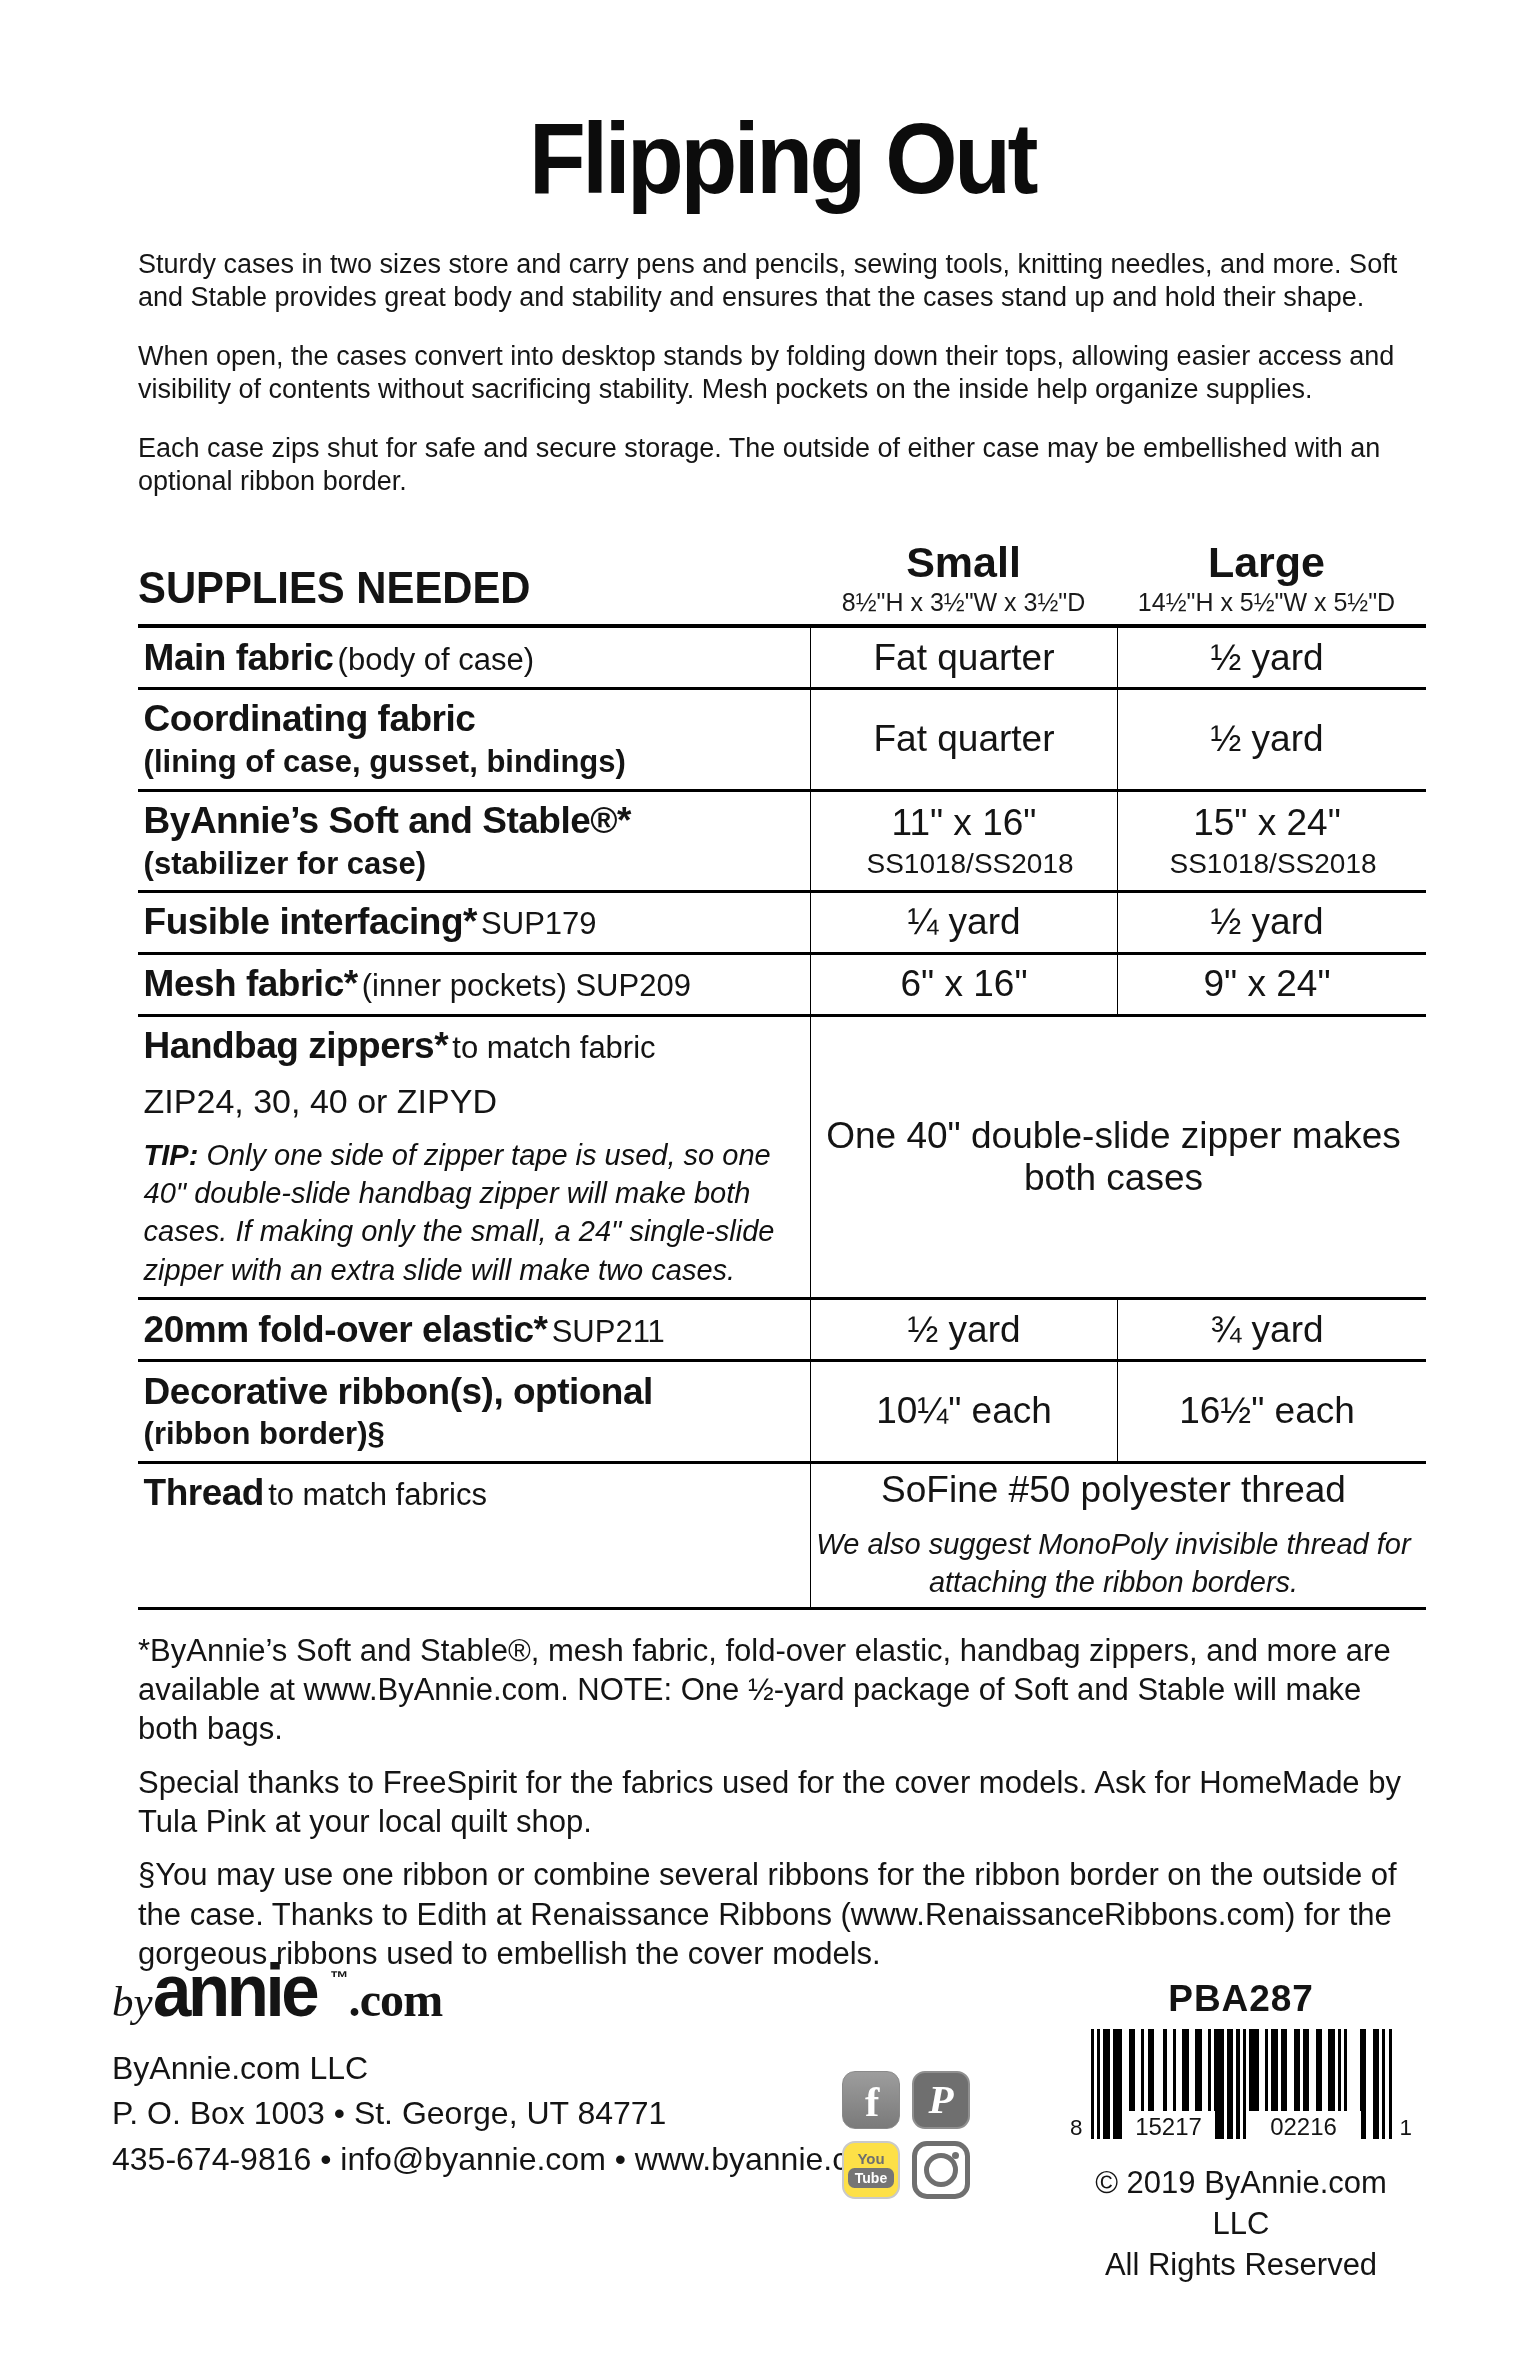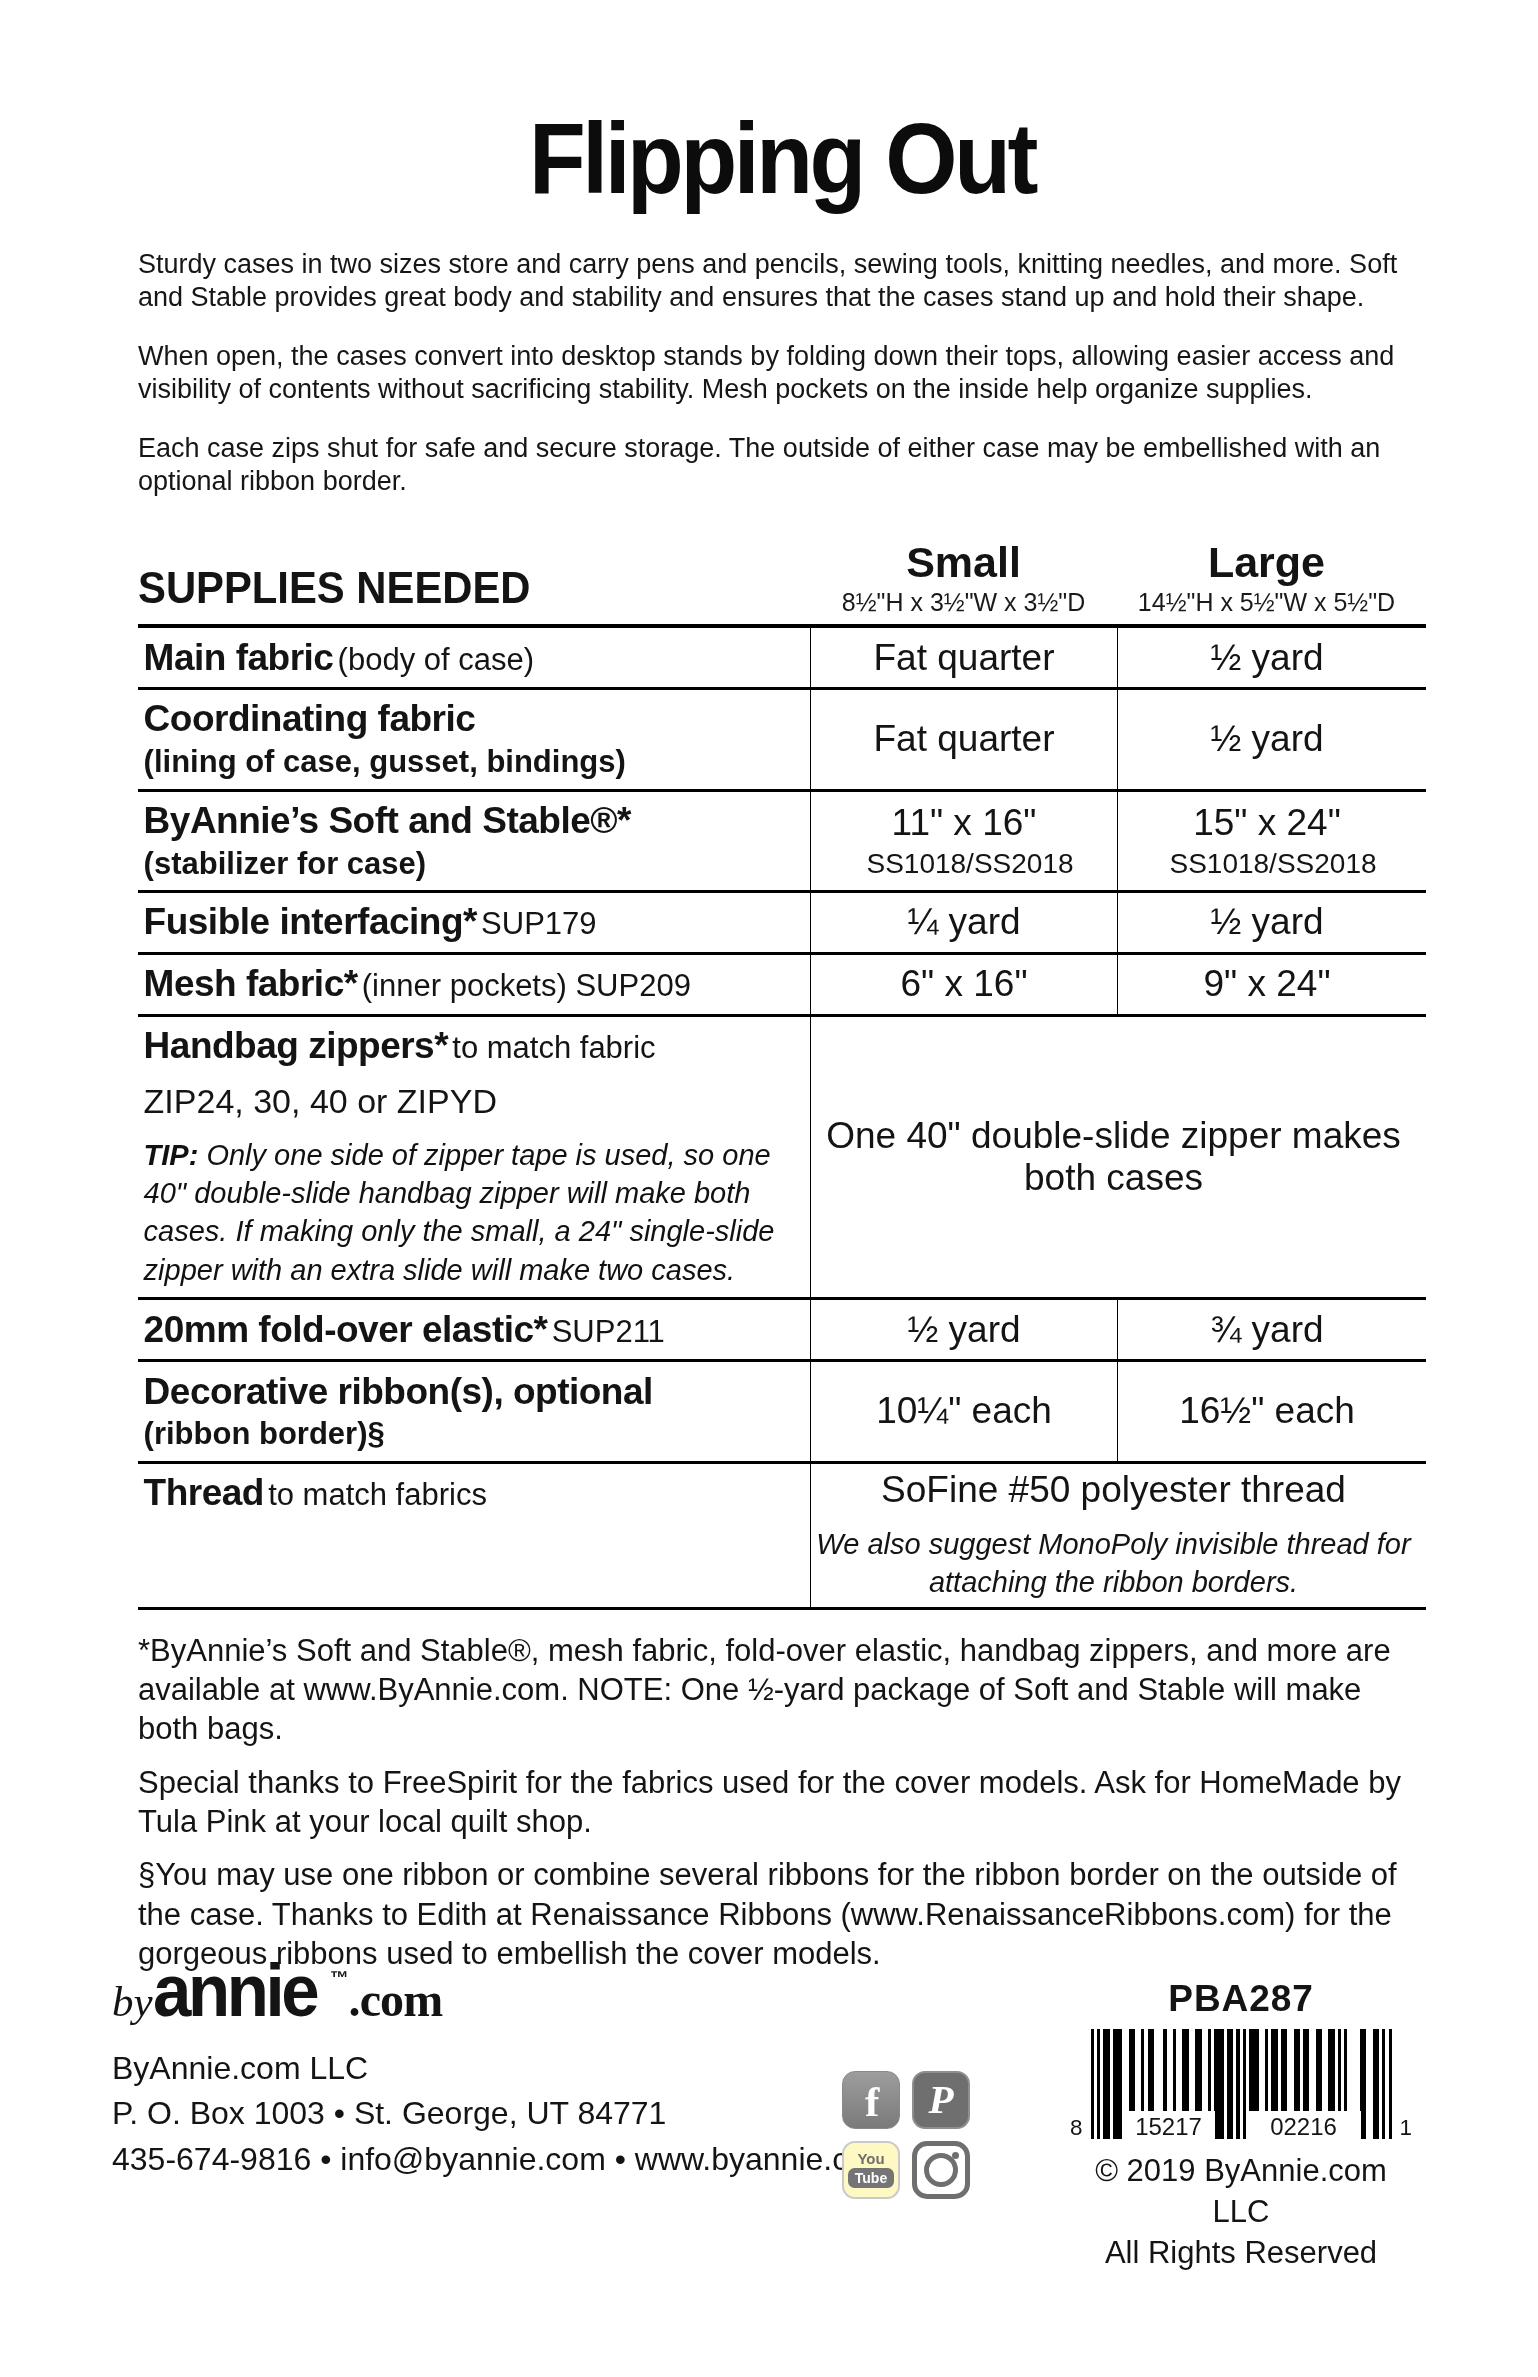--- a/index.html
+++ b/index.html
@@ -61,21 +61,21 @@
   
   .social{position:absolute;left:842px;top:2071px;display:grid;
           grid-template-columns:58px 58px;grid-gap:12px;}
   .s-icon{width:58px;height:58px;border-radius:13px;position:relative;box-sizing:border-box;}
   .s-fb{background:linear-gradient(#9d9d9d,#7a7a7a);border:1.9px solid #8a8a8a;}
   .s-fb span{position:absolute;left:50%;top:50%;transform:translate(-42%,-46%);
              color:#fff;font-family:"Liberation Serif", serif;font-weight:700;font-size:43px;}
   .s-pin{background:#6f6f6f;border:2.8px solid #8f8f8f;}
   .s-pin span{position:absolute;left:50%;top:50%;transform:translate(-50%,-52%);
               color:#fff;font-family:"Liberation Serif", serif;font-style:italic;font-weight:700;font-size:41px;}
-  .s-yt{background:#fef9c3;border:2.8px solid #c9c9c9;text-align:center;}
+  .s-yt{background:#fde047;border:2.8px solid #c9c9c9;text-align:center;}
   .yt-you{display:block;color:#6f6f6f;font-weight:700;font-size:15px;margin-top:6.5px;}
   .yt-tube{display:inline-block;background:#757575;color:#fff;font-weight:700;font-size:14px;
            border-radius:6.5px;padding:1.9px 6.5px;margin-top:1.9px;}
   .s-ig{background:#fff;border:5.6px solid #6f6f6f;border-radius:15px;}
   .ig-lens{position:absolute;left:50%;top:50%;transform:translate(-50%,-50%);
            width:24px;height:24px;border:5.6px solid #6f6f6f;border-radius:50%;}
   .ig-dot{position:absolute;right:5.6px;top:5.6px;width:7.5px;height:7.5px;border-radius:50%;background:#6f6f6f;}
 
   
   .barcode-block{position:absolute;left:1080px;top:1978px;width:322px;text-align:center;}
@@ -84,21 +84,21 @@
   .bars{display:flex;width:301px;height:110px;}
   .bc-m{width:3.2px;height:100%;}
   .bc-m.on{background:#000;}
   .bc-label{position:absolute;bottom:0;height:28px;background:#fff;display:flex;
             align-items:flex-end;justify-content:center;font-size:24px;line-height:1;}
   .bc-label.left{left:32px;width:92px;}
   .bc-label.right{left:156px;width:114px;}
   .bc-outer{position:absolute;bottom:-1.9px;font-size:22.4px;}
   .bc-outer.left{left:-20.5px;}
   .bc-outer.right{right:-20.5px;}
-  .copyright{margin-top:12px;font-size:31px;line-height:1.32;}
+  .copyright{margin-top:24px;font-size:31px;line-height:1.32;}
 </style>
 </head>
 <body>
 
 <div class="page">
   <div class="content">
     <div class="title">Flipping Out</div>
 
     <div class="intro">
       <p>Sturdy cases in two sizes store and carry pens and pencils, sewing tools, knitting needles, and more. Soft and Stable provides great body and stability and ensures that the cases stand up and hold their shape.</p>

